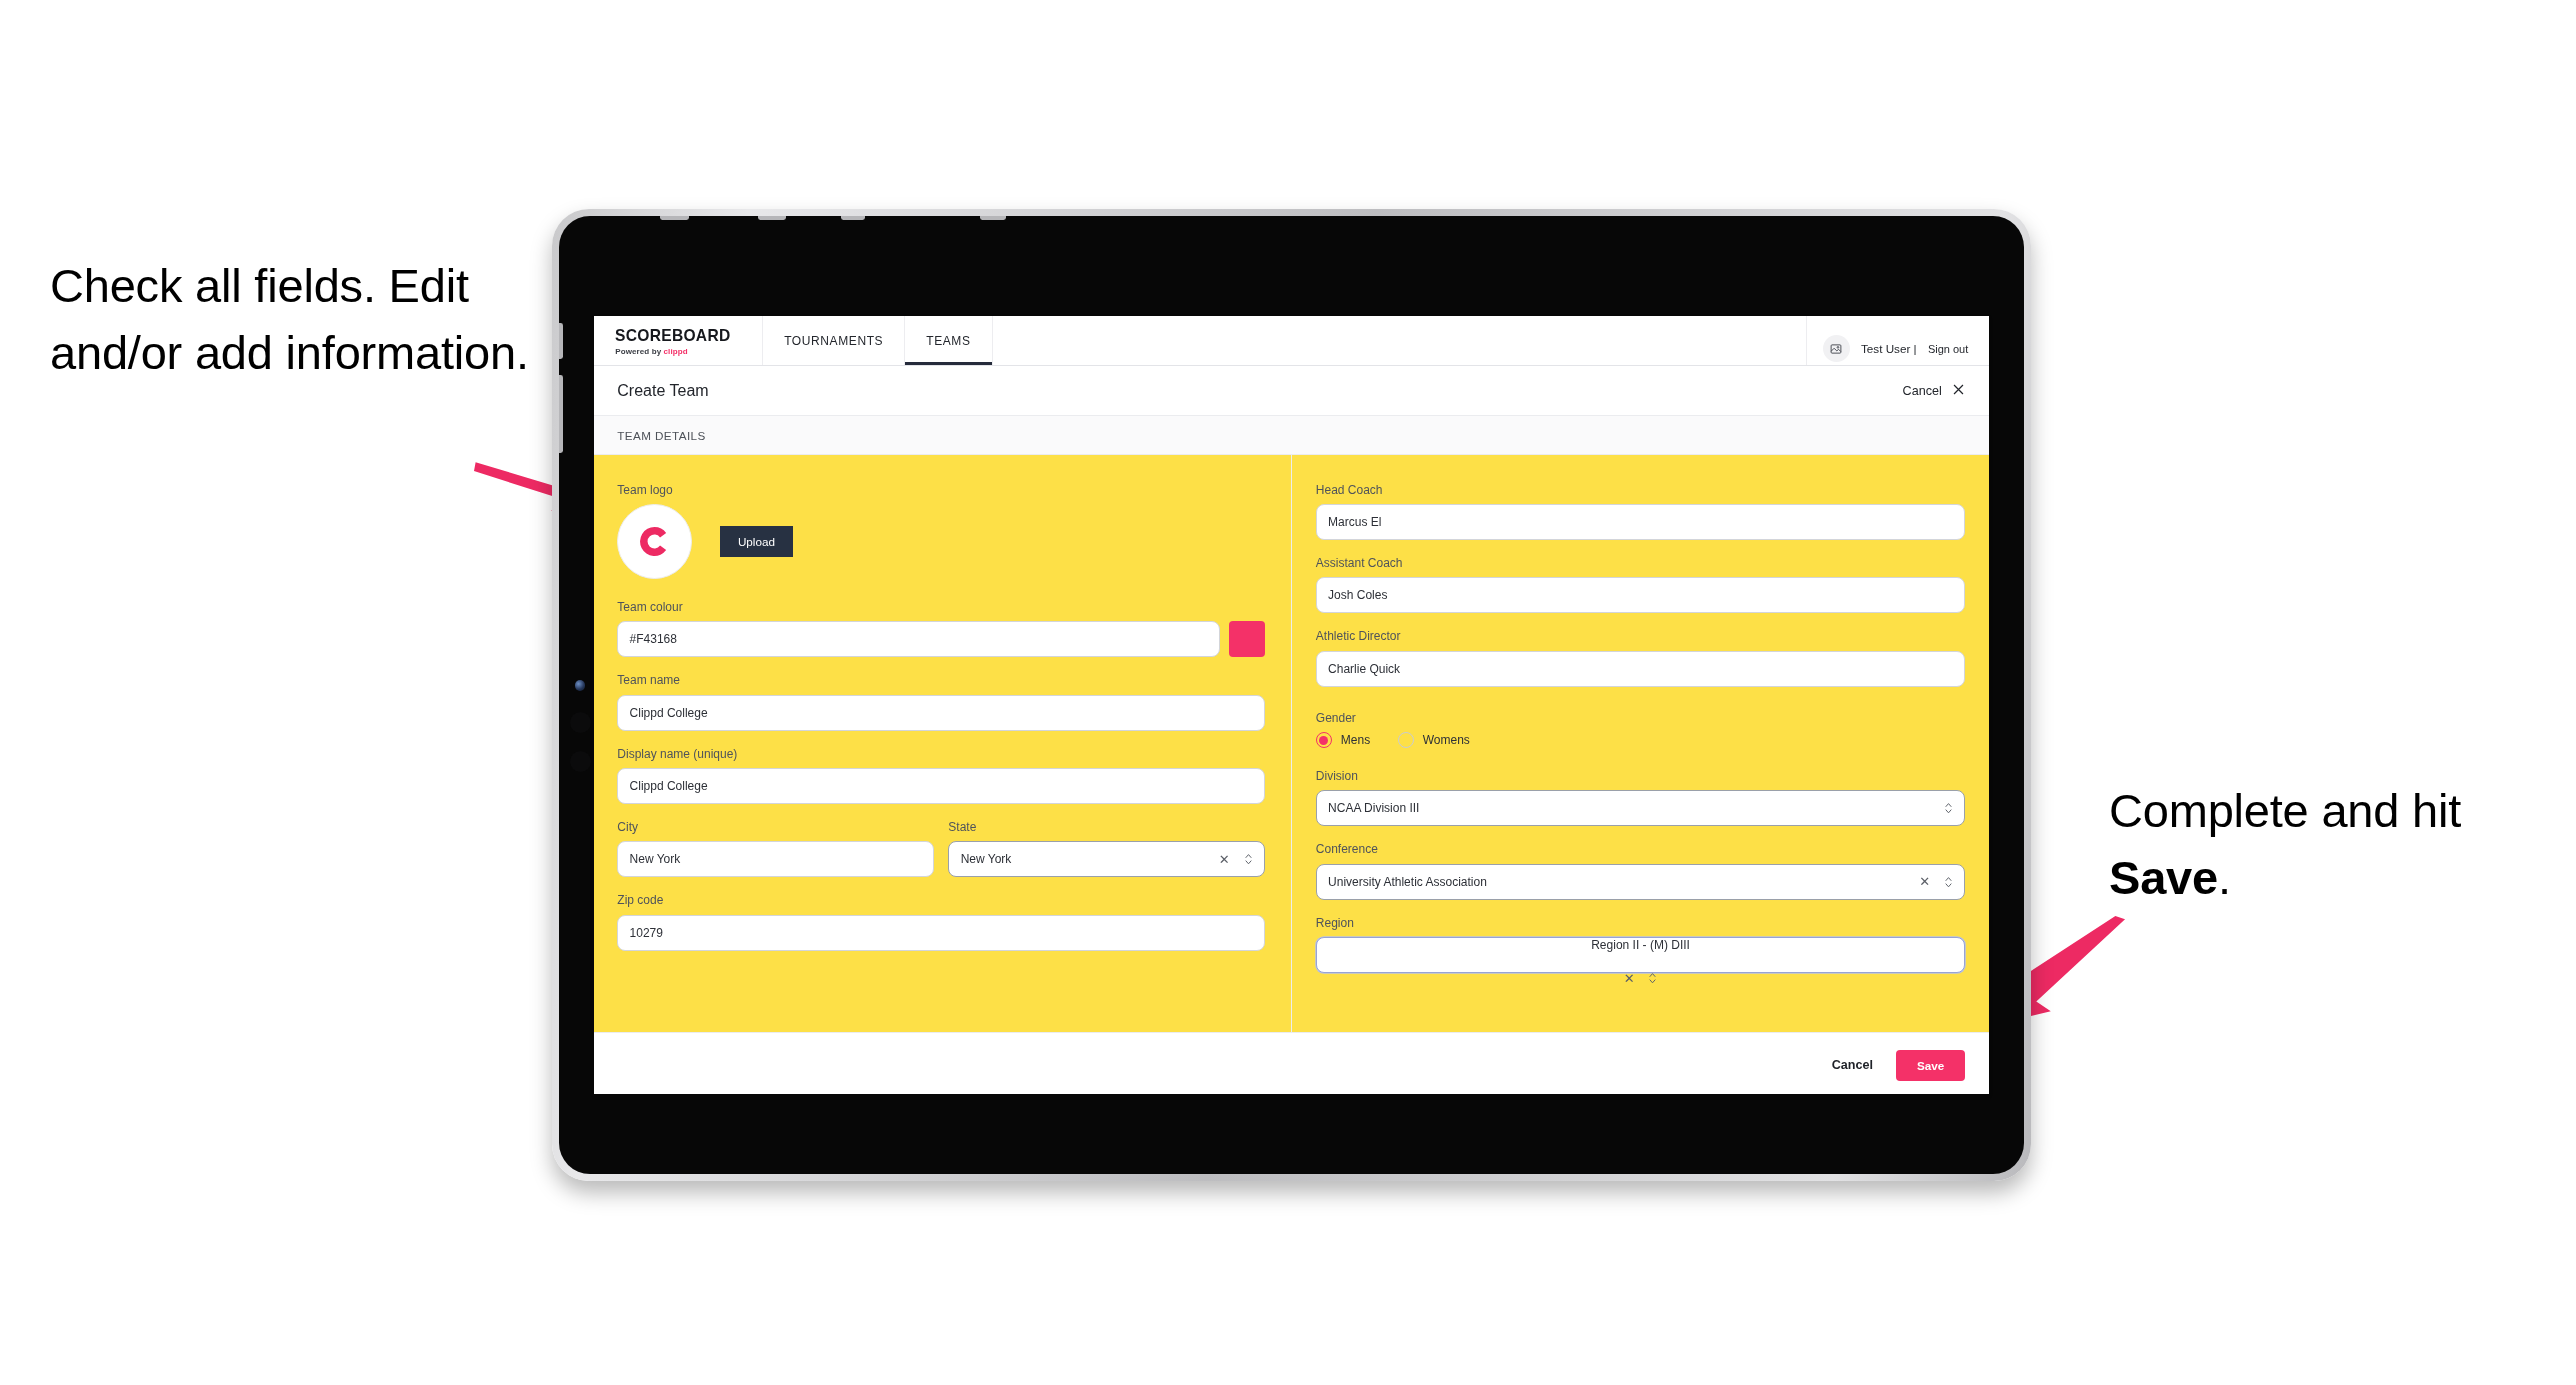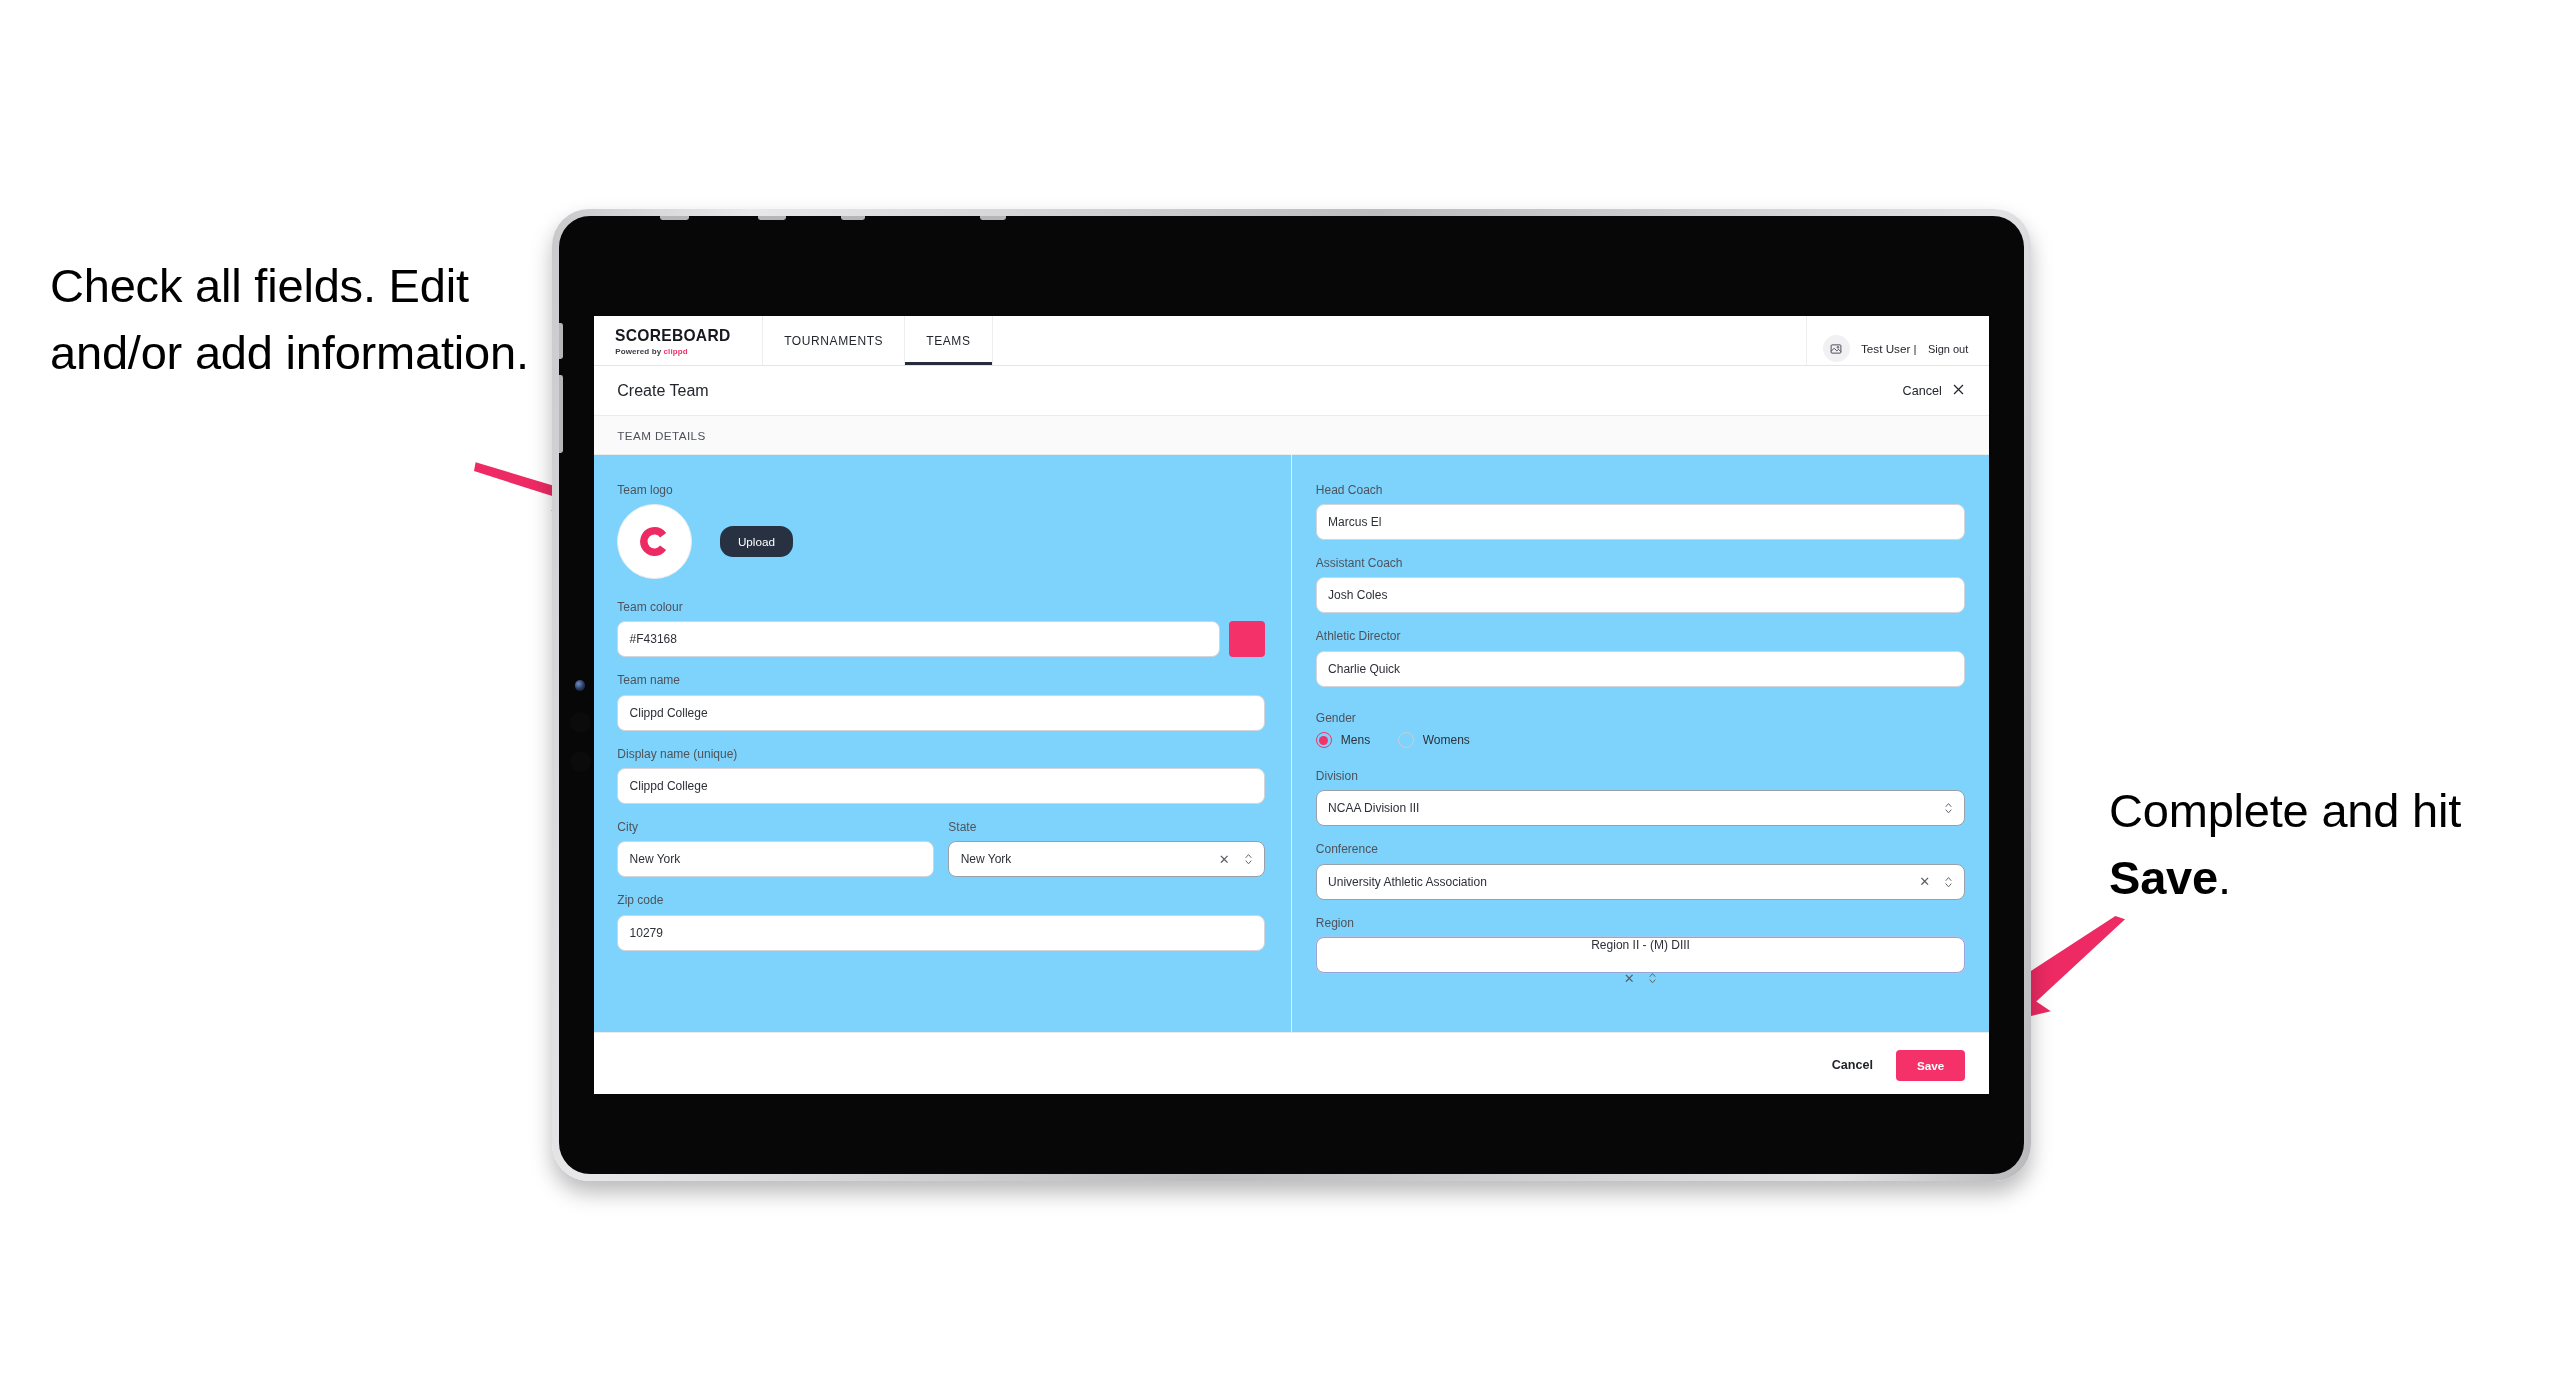--- a/index.html
+++ b/index.html
@@ -172,21 +172,21 @@
     padding-left: 23px;
     font-size: 11.7px;
     letter-spacing: 0.4px;
     color: #4d5158;
   }
 
   
   #form-body {
     display: flex;
     height: 577px;
-    background: #7dd3fc;
+    background: #fde047;
   }
   #col-left  { width: 50%; padding: 27.6px 26px 0 23px; border-right: 0.8px solid #ebecef; }
   #col-right { width: 50%; padding: 27.6px 24px 0 24px; }
 
   .field { margin-bottom: 16px; }
   .field-label {
     font-size: 12px;
     color: #4f535b;
     margin-bottom: 7.3px;
     display: block;
@@ -221,21 +221,21 @@
     border-radius: 50%;
     border: 0.8px solid #ececed;
     display: flex; align-items: center; justify-content: center;
     background: #fff;
   }
   #upload-btn {
     background: #273142;
     color: #fff;
     font-size: 11.7px;
     padding: 9px 18px;
-    border-radius: 13px;
+    border-radius: 0;
     cursor: pointer;
   }
 
   
   #colour-row { display: flex; align-items: stretch; gap: 9px; }
   #colour-input { flex: 1; }
   #colour-swatch {
     width: 36px; height: 36px;
     border-radius: 4px;
   }

